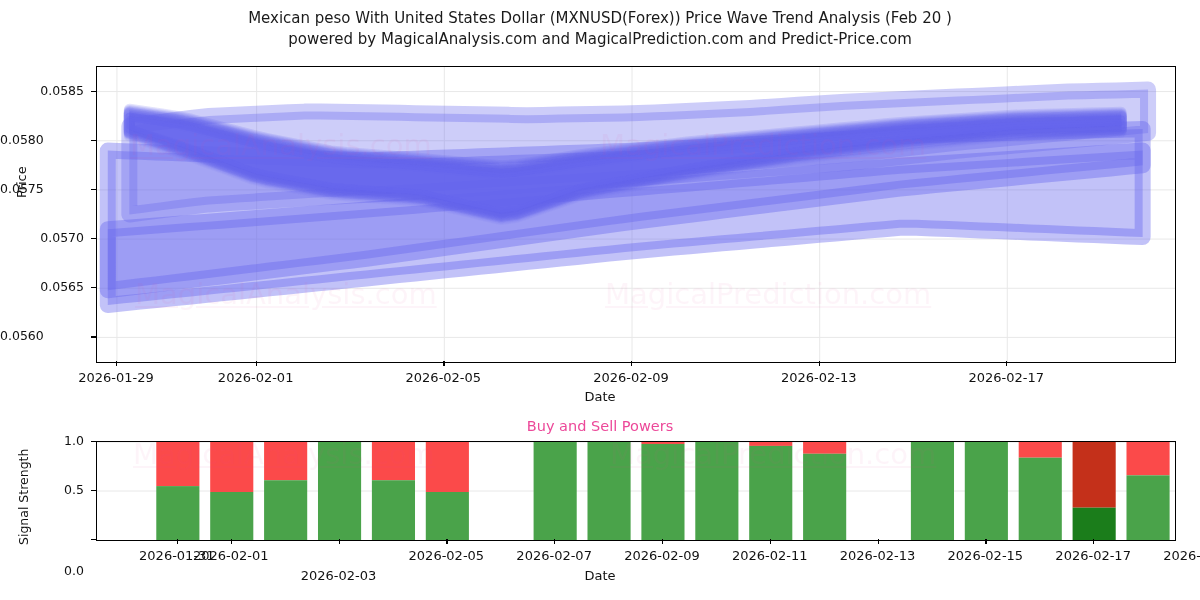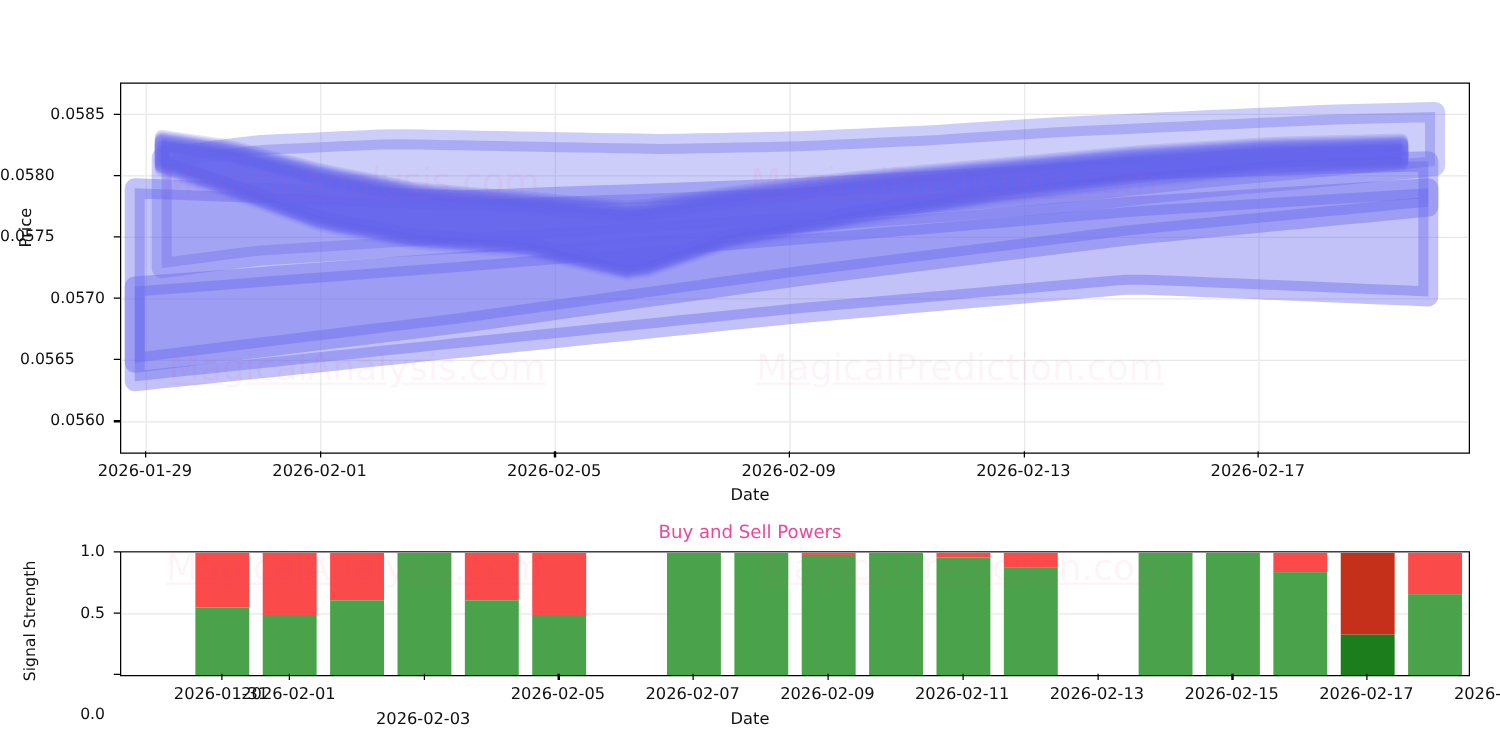--- a/index.html
+++ b/index.html
@@ -37,20 +37,24 @@
                 border:1.3px solid #000;box-sizing:border-box;background:#fff;overflow:hidden;}
   #signal-svg{position:absolute;left:0;top:0;}
   #signal-ylabel{left:16px;top:545px;transform:rotate(-90deg);transform-origin:left top;font-size:12.5px;}
   #signal-xlabel{left:0;top:568px;width:1200px;text-align:center;}
 </style>
 </head>
 <body>
 
 <div class="page">
 
+  <div class="title-block">
+    <div class="title-line">Mexican peso With United States Dollar (MXNUSD(Forex)) Price Wave Trend Analysis (Feb 20 )</div>
+    <div class="title-line">powered by MagicalAnalysis.com and MagicalPrediction.com and Predict-Price.com</div>
+  </div>
 
   <div id="price-panel">
     <svg id="price-svg" width="1078" height="295">
         <line x1="0" x2="1078" y1="270.41666666666663" y2="270.41666666666663" stroke="#e8e8e8" stroke-width="1"></line>
         <line x1="0" x2="1078" y1="221.24999999999983" y2="221.24999999999983" stroke="#e8e8e8" stroke-width="1"></line>
         <line x1="0" x2="1078" y1="172.08333333333303" y2="172.08333333333303" stroke="#e8e8e8" stroke-width="1"></line>
         <line x1="0" x2="1078" y1="122.91666666666626" y2="122.91666666666626" stroke="#e8e8e8" stroke-width="1"></line>
         <line x1="0" x2="1078" y1="73.74999999999949" y2="73.74999999999949" stroke="#e8e8e8" stroke-width="1"></line>
         <line x1="0" x2="1078" y1="24.583333333332746" y2="24.583333333332746" stroke="#e8e8e8" stroke-width="1"></line>
         <line y1="0" y2="295" x1="19.942999999999998" x2="19.942999999999998" stroke="#e8e8e8" stroke-width="1"></line>
@@ -71,23 +75,23 @@
         <path d="M32.34,46.61L47.84,48.87L63.33,51.13L78.83,53.39L94.32,56.58L109.82,60.62L125.32,64.66L140.81,68.70L156.31,72.74L171.81,76.12L187.30,79.15L202.80,82.18L218.29,85.21L233.79,88.23L249.29,89.86L264.78,91.10L280.28,92.33L295.78,93.57L311.27,94.81L326.77,96.08L342.26,97.50L357.76,98.91L373.26,100.32L388.75,101.74L404.25,103.15L419.75,102.06L435.24,99.64L450.74,97.22L466.24,94.79L481.73,92.37L497.23,90.41L512.72,88.57L528.22,86.73L543.72,84.89L559.21,83.05L574.71,81.22L590.21,79.38L605.70,77.89L621.20,76.48L636.69,75.07L652.19,73.65L667.69,72.24L683.18,70.82L698.68,69.41L714.17,68.00L729.67,66.58L745.17,65.17L760.66,63.76L776.16,62.34L791.66,60.93L807.15,59.52L822.65,58.49L838.14,57.50L853.64,56.51L869.14,55.52L884.63,54.53L900.13,53.54L915.63,52.55L931.12,52.10L946.62,51.68L962.12,51.26L977.61,50.83L993.11,50.41L1008.60,49.98L1024.10,49.56L1024.10,62.28L1008.60,62.85L993.11,63.42L977.61,63.98L962.12,64.55L946.62,65.11L931.12,65.68L915.63,66.28L900.13,67.69L884.63,69.11L869.14,70.52L853.64,71.93L838.14,73.35L822.65,74.76L807.15,76.21L791.66,78.05L776.16,79.89L760.66,81.72L745.17,83.56L729.67,85.40L714.17,87.24L698.68,89.15L683.18,91.55L667.69,93.95L652.19,96.36L636.69,98.76L621.20,101.16L605.70,103.57L590.21,106.04L574.71,108.87L559.21,111.70L543.72,114.52L528.22,117.35L512.72,120.18L497.23,123.01L481.73,126.36L466.24,131.61L450.74,136.86L435.24,142.11L419.75,147.36L404.25,149.56L388.75,146.02L373.26,142.49L357.76,138.95L342.26,135.42L326.77,131.89L311.27,130.29L295.78,129.23L280.28,128.17L264.78,127.11L249.29,126.05L233.79,124.60L218.29,121.78L202.80,118.95L187.30,116.12L171.81,113.29L156.31,109.48L140.81,103.83L125.32,98.18L109.82,92.52L94.32,86.87L78.83,81.48L63.33,76.40L47.84,71.31L32.34,66.22Z" fill="#6666ee" fill-opacity="0.11454915028125263" stroke="#6666ee" stroke-opacity="0.11454915028125263" stroke-width="11" stroke-linejoin="round" stroke-linecap="round"></path>
         <path d="M32.34,47.20L47.84,49.46L63.33,51.72L78.83,53.99L94.32,57.17L109.82,61.21L125.32,65.25L140.81,69.29L156.31,73.33L171.81,76.71L187.30,79.74L202.80,82.77L218.29,85.80L233.79,88.82L249.29,90.45L264.78,91.69L280.28,92.93L295.78,94.16L311.27,95.40L326.77,96.67L342.26,98.09L357.76,99.50L373.26,100.91L388.75,102.33L404.25,103.74L419.75,102.65L435.24,100.23L450.74,97.81L466.24,95.38L481.73,92.96L497.23,91.00L512.72,89.16L528.22,87.32L543.72,85.48L559.21,83.64L574.71,81.81L590.21,79.97L605.70,78.48L621.20,77.07L636.69,75.66L652.19,74.24L667.69,72.83L683.18,71.41L698.68,70.00L714.17,68.59L729.67,67.17L745.17,65.76L760.66,64.35L776.16,62.93L791.66,61.52L807.15,60.11L822.65,59.08L838.14,58.09L853.64,57.10L869.14,56.11L884.63,55.12L900.13,54.13L915.63,53.14L931.12,52.69L946.62,52.27L962.12,51.85L977.61,51.42L993.11,51.00L1008.60,50.57L1024.10,50.15L1024.10,62.79L1008.60,63.35L993.11,63.92L977.61,64.48L962.12,65.05L946.62,65.61L931.12,66.18L915.63,66.78L900.13,68.19L884.63,69.61L869.14,71.02L853.64,72.43L838.14,73.85L822.65,75.26L807.15,76.71L791.66,78.55L776.16,80.39L760.66,82.23L745.17,84.06L729.67,85.90L714.17,87.74L698.68,89.65L683.18,92.05L667.69,94.46L652.19,96.86L636.69,99.26L621.20,101.66L605.70,104.07L590.21,106.54L574.71,109.37L559.21,112.20L543.72,115.03L528.22,117.85L512.72,120.68L497.23,123.51L481.73,126.86L466.24,132.11L450.74,137.36L435.24,142.61L419.75,147.86L404.25,150.06L388.75,146.52L373.26,142.99L357.76,139.46L342.26,135.92L326.77,132.39L311.27,130.79L295.78,129.73L280.28,128.67L264.78,127.61L249.29,126.55L233.79,125.10L218.29,122.28L202.80,119.45L187.30,116.62L171.81,113.80L156.31,109.99L140.81,104.33L125.32,98.68L109.82,93.02L94.32,87.37L78.83,81.99L63.33,76.90L47.84,71.81L32.34,66.72Z" fill="#6666ee" fill-opacity="0.10061073738537635" stroke="#6666ee" stroke-opacity="0.10061073738537635" stroke-width="11" stroke-linejoin="round" stroke-linecap="round"></path>
         <path d="M32.34,47.99L47.84,50.25L63.33,52.51L78.83,54.77L94.32,57.96L109.82,62.00L125.32,66.04L140.81,70.08L156.31,74.12L171.81,77.50L187.30,80.52L202.80,83.55L218.29,86.58L233.79,89.61L249.29,91.24L264.78,92.47L280.28,93.71L295.78,94.95L311.27,96.19L326.77,97.46L342.26,98.87L357.76,100.29L373.26,101.70L388.75,103.11L404.25,104.53L419.75,103.44L435.24,101.02L450.74,98.59L466.24,96.17L481.73,93.75L497.23,91.78L512.72,89.94L528.22,88.11L543.72,86.27L559.21,84.43L574.71,82.59L590.21,80.76L605.70,79.27L621.20,77.86L636.69,76.44L652.19,75.03L667.69,73.61L683.18,72.20L698.68,70.79L714.17,69.37L729.67,67.96L745.17,66.55L760.66,65.13L776.16,63.72L791.66,62.31L807.15,60.89L822.65,59.87L838.14,58.88L853.64,57.89L869.14,56.90L884.63,55.91L900.13,54.92L915.63,53.93L931.12,53.48L946.62,53.06L962.12,52.63L977.61,52.21L993.11,51.78L1008.60,51.36L1024.10,50.94L1024.10,63.45L1008.60,64.02L993.11,64.59L977.61,65.15L962.12,65.72L946.62,66.28L931.12,66.85L915.63,67.45L900.13,68.86L884.63,70.28L869.14,71.69L853.64,73.10L838.14,74.52L822.65,75.93L807.15,77.38L791.66,79.22L776.16,81.06L760.66,82.89L745.17,84.73L729.67,86.57L714.17,88.41L698.68,90.32L683.18,92.72L667.69,95.12L652.19,97.53L636.69,99.93L621.20,102.33L605.70,104.74L590.21,107.21L574.71,110.04L559.21,112.87L543.72,115.69L528.22,118.52L512.72,121.35L497.23,124.18L481.73,127.53L466.24,132.78L450.74,138.03L435.24,143.28L419.75,148.53L404.25,150.73L388.75,147.19L373.26,143.66L357.76,140.12L342.26,136.59L326.77,133.06L311.27,131.46L295.78,130.40L280.28,129.34L264.78,128.28L249.29,127.22L233.79,125.77L218.29,122.95L202.80,120.12L187.30,117.29L171.81,114.46L156.31,110.65L140.81,105.00L125.32,99.35L109.82,93.69L94.32,88.04L78.83,82.65L63.33,77.57L47.84,72.48L32.34,67.39Z" fill="#6666ee" fill-opacity="0.08954915028125263" stroke="#6666ee" stroke-opacity="0.08954915028125263" stroke-width="11" stroke-linejoin="round" stroke-linecap="round"></path>
         <path d="M32.34,48.97L47.84,51.23L63.33,53.49L78.83,55.75L94.32,58.94L109.82,62.98L125.32,67.02L140.81,71.06L156.31,75.10L171.81,78.48L187.30,81.51L202.80,84.54L218.29,87.57L233.79,90.59L249.29,92.22L264.78,93.46L280.28,94.69L295.78,95.93L311.27,97.17L326.77,98.44L342.26,99.86L357.76,101.27L373.26,102.68L388.75,104.10L404.25,105.51L419.75,104.42L435.24,102.00L450.74,99.58L466.24,97.15L481.73,94.73L497.23,92.77L512.72,90.93L528.22,89.09L543.72,87.25L559.21,85.41L574.71,83.58L590.21,81.74L605.70,80.25L621.20,78.84L636.69,77.43L652.19,76.01L667.69,74.60L683.18,73.18L698.68,71.77L714.17,70.36L729.67,68.94L745.17,67.53L760.66,66.12L776.16,64.70L791.66,63.29L807.15,61.88L822.65,60.85L838.14,59.86L853.64,58.87L869.14,57.88L884.63,56.89L900.13,55.90L915.63,54.91L931.12,54.46L946.62,54.04L962.12,53.62L977.61,53.19L993.11,52.77L1008.60,52.34L1024.10,51.92L1024.10,64.29L1008.60,64.86L993.11,65.42L977.61,65.99L962.12,66.55L946.62,67.12L931.12,67.68L915.63,68.29L900.13,69.70L884.63,71.11L869.14,72.53L853.64,73.94L838.14,75.35L822.65,76.77L807.15,78.22L791.66,80.05L776.16,81.89L760.66,83.73L745.17,85.57L729.67,87.40L714.17,89.24L698.68,91.15L683.18,93.56L667.69,95.96L652.19,98.36L636.69,100.77L621.20,103.17L605.70,105.57L590.21,108.05L574.71,110.88L559.21,113.70L543.72,116.53L528.22,119.36L512.72,122.18L497.23,125.01L481.73,128.37L466.24,133.62L450.74,138.87L435.24,144.12L419.75,149.37L404.25,151.56L388.75,148.03L373.26,144.49L357.76,140.96L342.26,137.43L326.77,133.89L311.27,132.29L295.78,131.23L280.28,130.17L264.78,129.11L249.29,128.05L233.79,126.61L218.29,123.78L202.80,120.95L187.30,118.13L171.81,115.30L156.31,111.49L140.81,105.84L125.32,100.18L109.82,94.53L94.32,88.87L78.83,83.49L63.33,78.40L47.84,73.31L32.34,68.22Z" fill="#6666ee" fill-opacity="0.08244717418524233" stroke="#6666ee" stroke-opacity="0.08244717418524233" stroke-width="11" stroke-linejoin="round" stroke-linecap="round"></path>
         <path d="M32.34,50.15L47.84,52.41L63.33,54.67L78.83,56.93L94.32,60.12L109.82,64.16L125.32,68.20L140.81,72.24L156.31,76.28L171.81,79.66L187.30,82.69L202.80,85.72L218.29,88.75L233.79,91.77L249.29,93.40L264.78,94.64L280.28,95.87L295.78,97.11L311.27,98.35L326.77,99.62L342.26,101.04L357.76,102.45L373.26,103.86L388.75,105.28L404.25,106.69L419.75,105.60L435.24,103.18L450.74,100.76L466.24,98.33L481.73,95.91L497.23,93.95L512.72,92.11L528.22,90.27L543.72,88.43L559.21,86.59L574.71,84.76L590.21,82.92L605.70,81.43L621.20,80.02L636.69,78.61L652.19,77.19L667.69,75.78L683.18,74.36L698.68,72.95L714.17,71.54L729.67,70.12L745.17,68.71L760.66,67.30L776.16,65.88L791.66,64.47L807.15,63.06L822.65,62.03L838.14,61.04L853.64,60.05L869.14,59.06L884.63,58.07L900.13,57.08L915.63,56.09L931.12,55.64L946.62,55.22L962.12,54.80L977.61,54.37L993.11,53.95L1008.60,53.52L1024.10,53.10L1024.10,65.29L1008.60,65.86L993.11,66.42L977.61,66.99L962.12,67.56L946.62,68.12L931.12,68.69L915.63,69.29L900.13,70.70L884.63,72.12L869.14,73.53L853.64,74.94L838.14,76.36L822.65,77.77L807.15,79.22L791.66,81.06L776.16,82.89L760.66,84.73L745.17,86.57L729.67,88.41L714.17,90.25L698.68,92.16L683.18,94.56L667.69,96.96L652.19,99.37L636.69,101.77L621.20,104.17L605.70,106.57L590.21,109.05L574.71,111.88L559.21,114.71L543.72,117.53L528.22,120.36L512.72,123.19L497.23,126.01L481.73,129.37L466.24,134.62L450.74,139.87L435.24,145.12L419.75,150.37L404.25,152.56L388.75,149.03L373.26,145.50L357.76,141.96L342.26,138.43L326.77,134.89L311.27,133.30L295.78,132.24L280.28,131.18L264.78,130.12L249.29,129.06L233.79,127.61L218.29,124.78L202.80,121.96L187.30,119.13L171.81,116.30L156.31,112.49L140.81,106.84L125.32,101.18L109.82,95.53L94.32,89.88L78.83,84.49L63.33,79.40L47.84,74.32L32.34,69.23Z" fill="#6666ee" fill-opacity="0.08" stroke="#6666ee" stroke-opacity="0.08" stroke-width="11" stroke-linejoin="round" stroke-linecap="round"></path>
         <path d="M32.34,49.66L47.84,51.92L63.33,54.18L78.83,56.44L94.32,59.63L109.82,63.67L125.32,67.71L140.81,71.75L156.31,75.79L171.81,79.17L187.30,82.20L202.80,85.23L218.29,88.25L233.79,91.28L249.29,92.91L264.78,94.15L280.28,95.38L295.78,96.62L311.27,97.86L326.77,99.13L342.26,100.55L357.76,101.96L373.26,103.37L388.75,104.79L404.25,106.20L419.75,105.11L435.24,102.69L450.74,100.26L466.24,97.84L481.73,95.42L497.23,93.45L512.72,91.62L528.22,89.78L543.72,87.94L559.21,86.10L574.71,84.27L590.21,82.43L605.70,80.94L621.20,79.53L636.69,78.11L652.19,76.70L667.69,75.29L683.18,73.87L698.68,72.46L714.17,71.05L729.67,69.63L745.17,68.22L760.66,66.81L776.16,65.39L791.66,63.98L807.15,62.56L822.65,61.54L838.14,60.55L853.64,59.56L869.14,58.57L884.63,57.58L900.13,56.59L915.63,55.60L931.12,55.15L946.62,54.73L962.12,54.30L977.61,53.88L993.11,53.46L1008.60,53.03L1024.10,52.61L1024.10,58.51L1008.60,59.07L993.11,59.64L977.61,60.20L962.12,60.77L946.62,61.34L931.12,61.90L915.63,62.50L900.13,63.92L884.63,65.33L869.14,66.74L853.64,68.16L838.14,69.57L822.65,70.98L807.15,72.43L791.66,74.27L776.16,76.11L760.66,77.95L745.17,79.79L729.67,81.62L714.17,83.46L698.68,85.37L683.18,87.77L667.69,90.18L652.19,92.58L636.69,94.98L621.20,97.39L605.70,99.79L590.21,102.27L574.71,105.09L559.21,107.92L543.72,110.75L528.22,113.57L512.72,116.40L497.23,119.23L481.73,122.58L466.24,127.83L450.74,133.08L435.24,138.33L419.75,143.58L404.25,145.78L388.75,142.25L373.26,138.71L357.76,135.18L342.26,131.64L326.77,128.11L311.27,126.51L295.78,125.45L280.28,124.39L264.78,123.33L249.29,122.27L233.79,120.83L218.29,118.00L202.80,115.17L187.30,112.35L171.81,109.52L156.31,105.71L140.81,100.05L125.32,94.40L109.82,88.75L94.32,83.09L78.83,77.71L63.33,72.62L47.84,67.53L32.34,62.44Z" fill="#6666ee" fill-opacity="0.45" stroke="#6666ee" stroke-opacity="0.45" stroke-width="8" stroke-linejoin="round" stroke-linecap="round"></path>
         <path d="M32.34,51.62L47.84,53.89L63.33,56.15L78.83,58.41L94.32,61.60L109.82,65.64L125.32,69.68L140.81,73.71L156.31,77.75L171.81,81.13L187.30,84.16L202.80,87.19L218.29,90.22L233.79,93.25L249.29,94.88L264.78,96.11L280.28,97.35L295.78,98.59L311.27,99.82L326.77,101.10L342.26,102.51L357.76,103.93L373.26,105.34L388.75,106.75L404.25,108.17L419.75,107.08L435.24,104.65L450.74,102.23L466.24,99.81L481.73,97.39L497.23,95.42L512.72,93.58L528.22,91.74L543.72,89.91L559.21,88.07L574.71,86.23L590.21,84.39L605.70,82.91L621.20,81.49L636.69,80.08L652.19,78.67L667.69,77.25L683.18,75.84L698.68,74.43L714.17,73.01L729.67,71.60L745.17,70.19L760.66,68.77L776.16,67.36L791.66,65.94L807.15,64.53L822.65,63.50L838.14,62.52L853.64,61.53L869.14,60.54L884.63,59.55L900.13,58.56L915.63,57.57L931.12,57.12L946.62,56.70L962.12,56.27L977.61,55.85L993.11,55.42L1008.60,55.00L1024.10,54.57L1024.10,56.05L1008.60,56.62L993.11,57.18L977.61,57.75L962.12,58.31L946.62,58.88L931.12,59.44L915.63,60.04L900.13,61.46L884.63,62.87L869.14,64.29L853.64,65.70L838.14,67.11L822.65,68.53L807.15,69.98L791.66,71.81L776.16,73.65L760.66,75.49L745.17,77.33L729.67,79.16L714.17,81.00L698.68,82.91L683.18,85.32L667.69,87.72L652.19,90.12L636.69,92.53L621.20,94.93L605.70,97.33L590.21,99.81L574.71,102.64L559.21,105.46L543.72,108.29L528.22,111.12L512.72,113.94L497.23,116.77L481.73,120.12L466.24,125.38L450.74,130.63L435.24,135.88L419.75,141.13L404.25,143.32L388.75,139.79L373.26,136.25L357.76,132.72L342.26,129.19L326.77,125.65L311.27,124.05L295.78,122.99L280.28,121.93L264.78,120.87L249.29,119.81L233.79,118.37L218.29,115.54L202.80,112.71L187.30,109.89L171.81,107.06L156.31,103.25L140.81,97.60L125.32,91.94L109.82,86.29L94.32,80.63L78.83,75.25L63.33,70.16L47.84,65.07L32.34,59.98Z" fill="#6666ee" fill-opacity="0.42" stroke="#6666ee" stroke-opacity="0.42" stroke-width="5" stroke-linejoin="round" stroke-linecap="round"></path>
       </svg>
   </div>
   <div id="price-ticks">
-      <div class="ytick" style="top: 328.417px; left: 0px; width: 84px; text-align: right; right: auto;">0.0560</div>
+      <div class="ytick" style="top: 328.417px; left: 0px; width: 84px; text-align: left; right: auto;">0.0560</div>
       <div class="ytick-mark" style="left: 91px; top: 336.417px;"></div>
-      <div class="ytick" style="top: 279.25px; left: 16px; width: 84px; text-align: left; right: auto;">0.0565</div>
+      <div class="ytick" style="top: 279.25px; left: 0px; width: 84px; text-align: right; right: auto;">0.0565</div>
       <div class="ytick-mark" style="left: 91px; top: 287.25px;"></div>
       <div class="ytick" style="top: 230.083px; left: 0px; width: 84px; text-align: right; right: auto;">0.0570</div>
       <div class="ytick-mark" style="left: 91px; top: 238.083px;"></div>
       <div class="ytick" style="top: 180.917px; left: 0px; width: 84px; text-align: left; right: auto;">0.0575</div>
       <div class="ytick-mark" style="left: 91px; top: 188.917px;"></div>
       <div class="ytick" style="top: 131.75px; left: 0px; width: 84px; right: auto;">0.0580</div>
       <div class="ytick-mark" style="left: 91px; top: 139.75px;"></div>
       <div class="ytick" style="top: 82.5833px; left: 0px; width: 84px; text-align: right; right: auto;">0.0585</div>
       <div class="ytick-mark" style="left: 91px; top: 90.5833px;"></div>
       <div class="xtick-lab" style="left: 115.943px; top: 370px;">2026-01-29</div>

